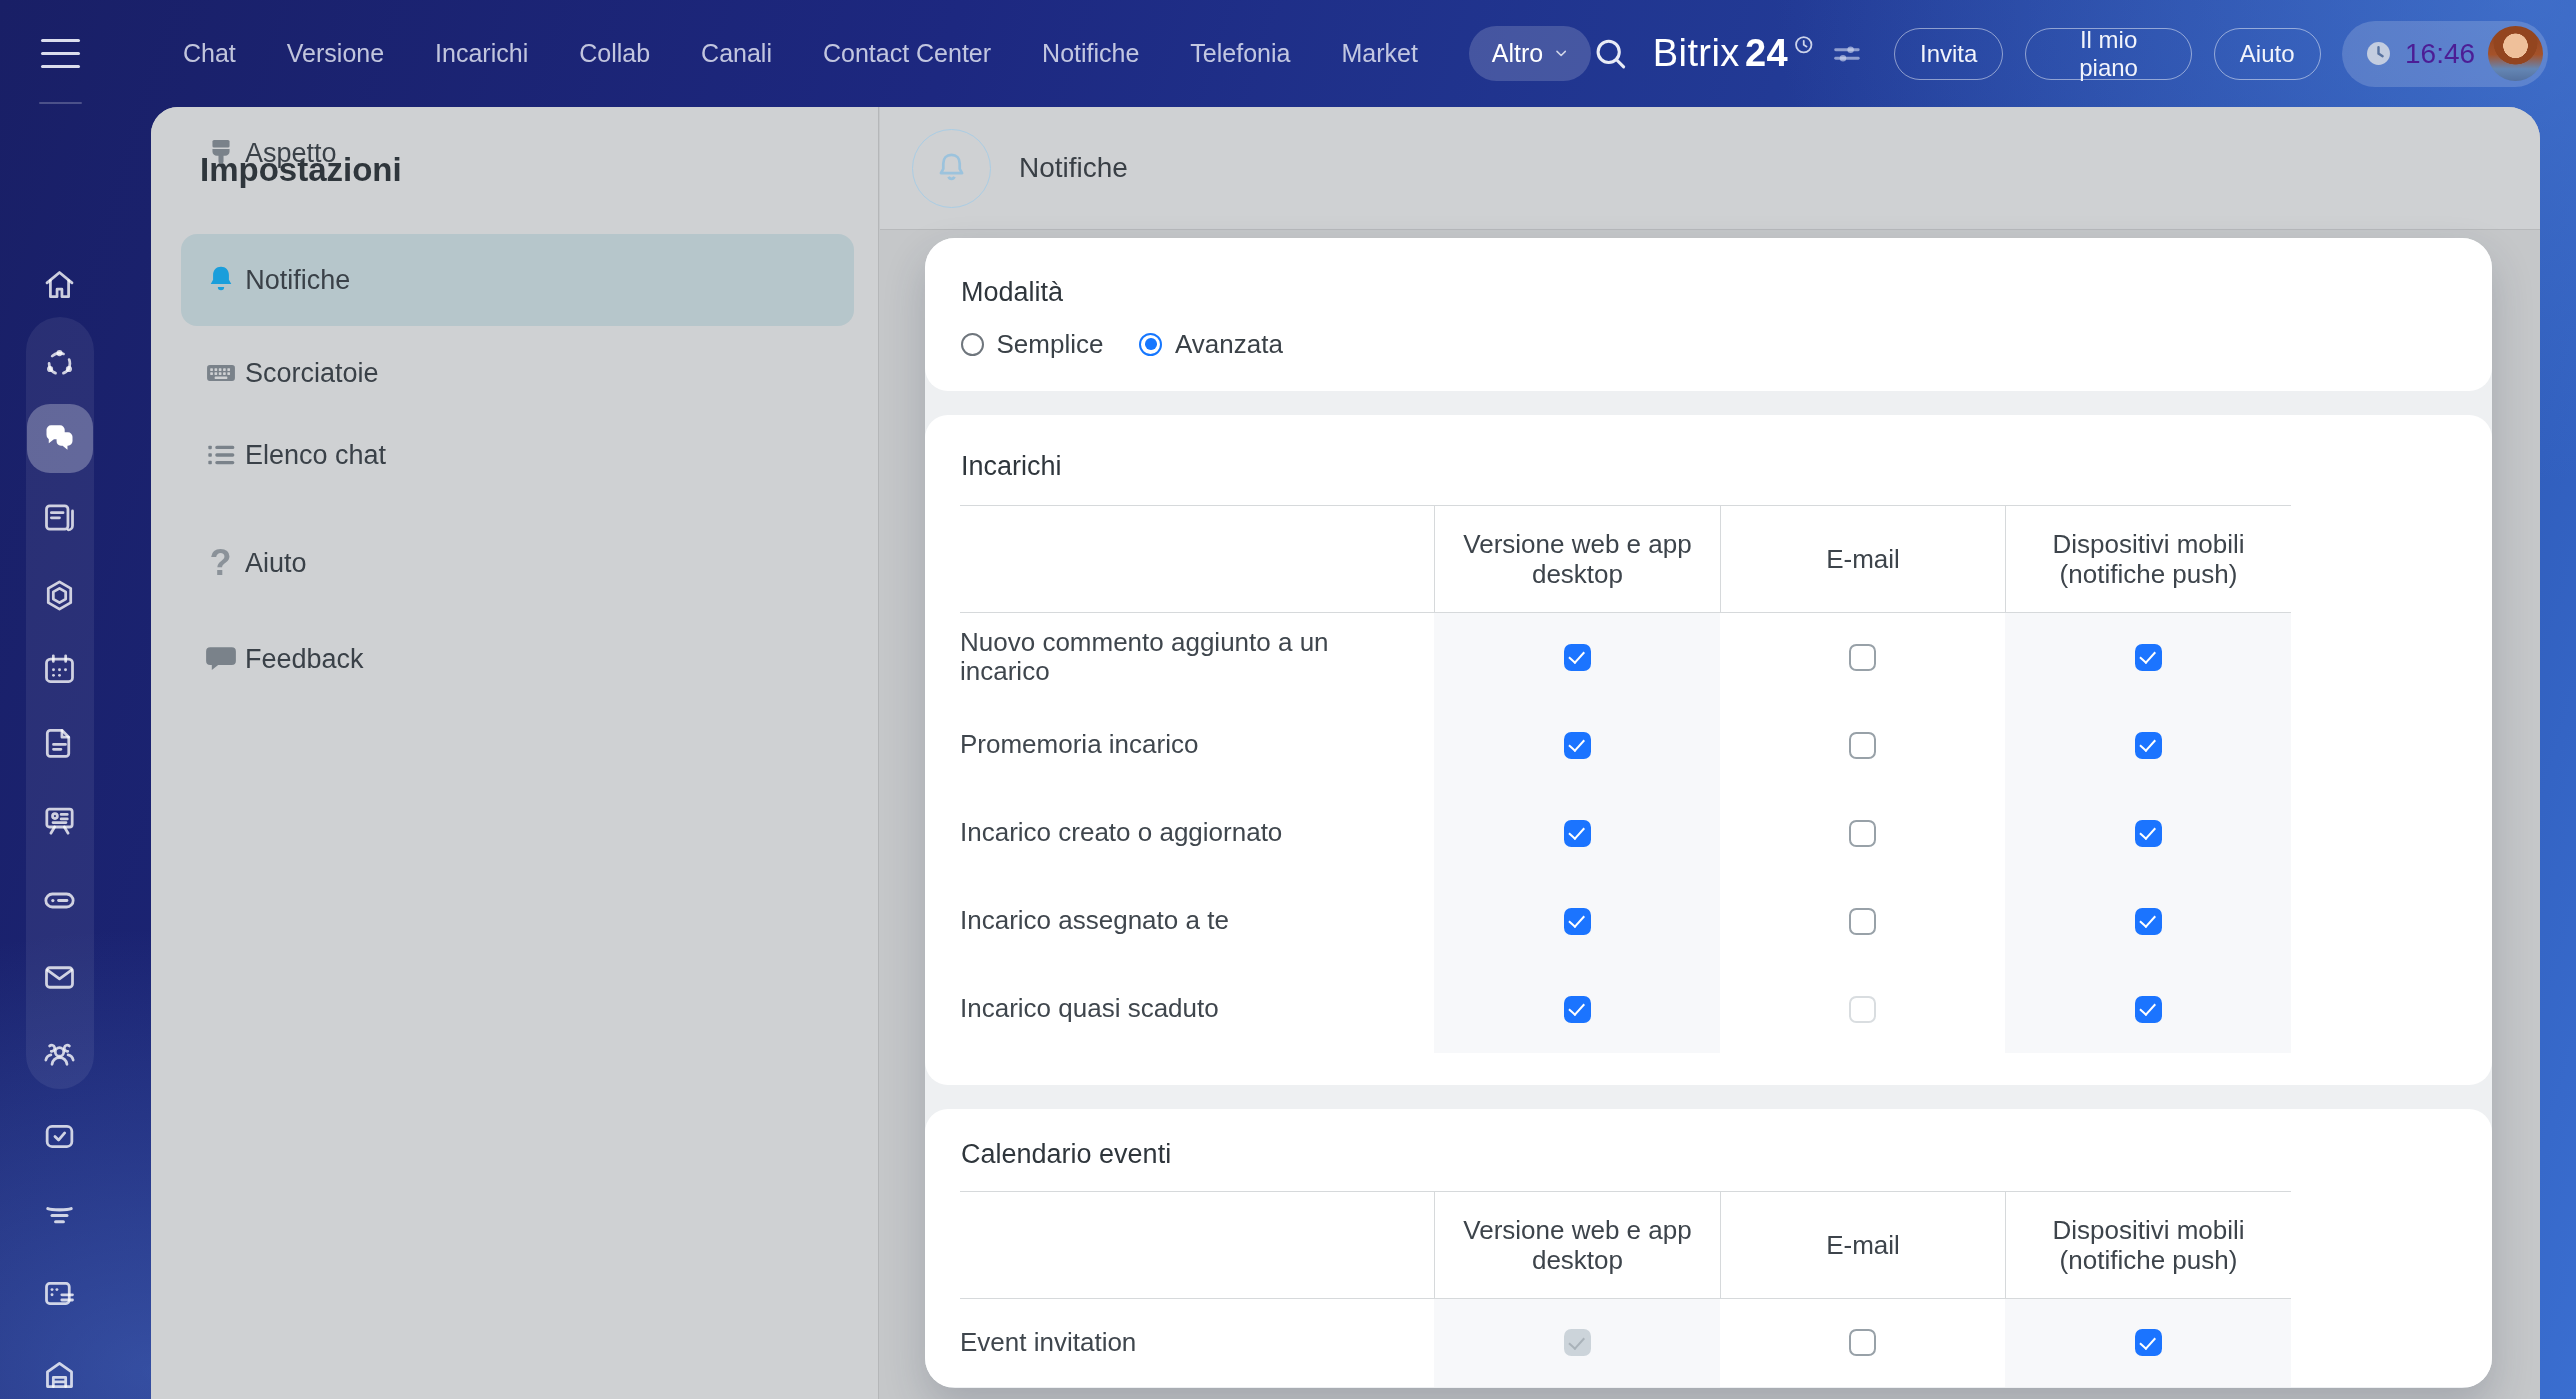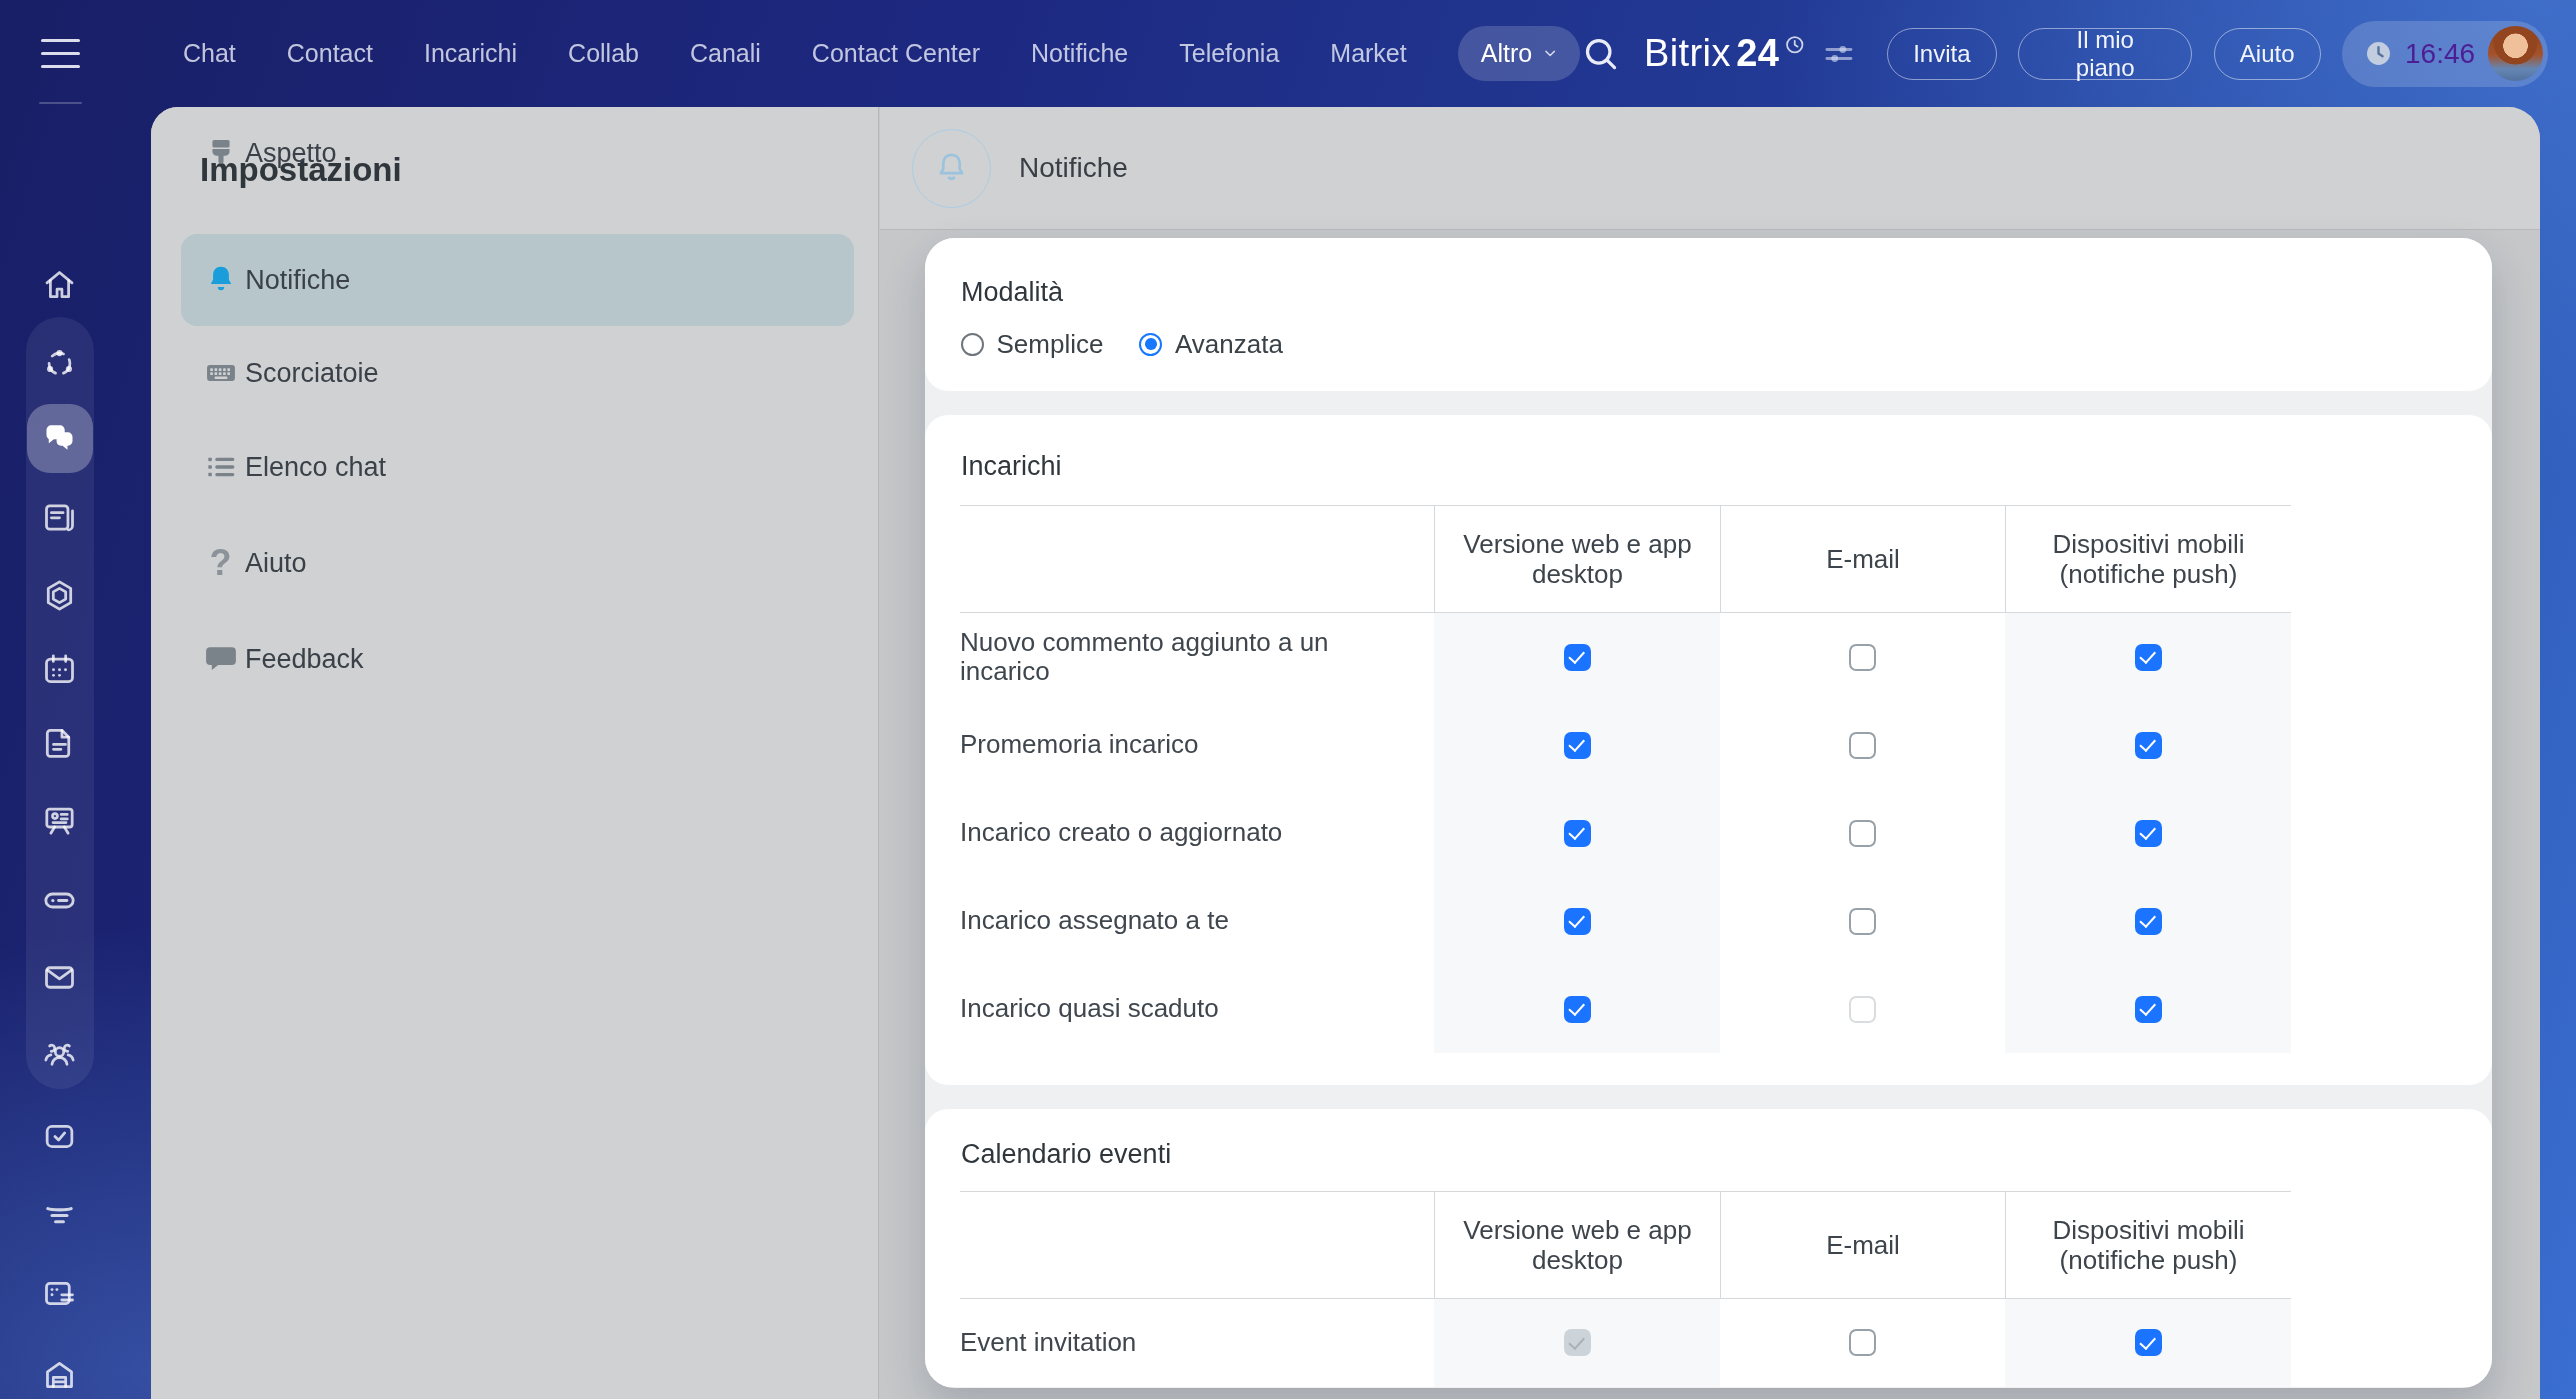--- a/index.html
+++ b/index.html
@@ -46,21 +46,21 @@
   .rail-active { position:absolute; left:27px; top:297px; width:66px; height:69px; border-radius:23px; background:rgba(255,255,255,.27); }
   .ric { position:absolute; left:40px; width:39px; height:39px; color:rgba(255,255,255,.78); cursor:pointer; display:flex; align-items:center; justify-content:center; }
   .ric svg { width:39px; height:39px; }
   .ric.white { color:#fff; }
   
   .workspace { position:absolute; left:151px; top:107px; width:2389px; bottom:0; border-radius:27px 32px 0 0; background:#c5c7c9; overflow:hidden; }
   
   .settings-sidebar { position:absolute; left:0; top:0; width:728px; bottom:0; background:#cfd1d3; border-right:0.9px solid #b5b7b9; }
   .settings-title { position:absolute; left:49px; top:44px; font-size:33px; font-weight:700; color:#2f363c; }
   .mi { position:absolute; left:0; width:728px; height:92px; display:flex; align-items:center; padding-left:49px; gap:4px; cursor:pointer; font-size:27px; color:#3a4148;text-align:center; }
-  .mi:nth-of-type(2){ top:127px; } .mi:nth-of-type(3){ top:220px; } .mi:nth-of-type(4){ top:314px; }
+  .mi:nth-of-type(2){ top:127px; } .mi:nth-of-type(3){ top:220px; } .mi:nth-of-type(4){ top:302px; }
   .mi:nth-of-type(5){ top:410px; } .mi:nth-of-type(6){ top:506px; } .mi:nth-of-type(7){ top:599px; }
   .mi .mic { width:41px; height:41px; display:flex; align-items:center; justify-content:center; color:#7a828a; flex:0 0 41px; }
   .mi .mic svg { width:38px; height:38px; }
   .mi.active { background:#b6c6cb; border-radius:16px; left:29.5px; width:673px; padding-left:19.7px; }
   .q-glyph { font-size:36px; font-weight:600; color:#8b9299; }
   
   .main { position:absolute; left:729px; top:0; right:0; bottom:0; }
   .main-header { position:absolute; left:0; top:0; right:0; height:123px; background:#cfd1d3; border-bottom:0.9px solid #b7b9bb; display:flex; align-items:center; padding-left:32px; }
   .bell-circle { width:79px; height:79px; border-radius:50%; border:1.8px solid #aacde4; display:flex; align-items:center; justify-content:center; color:#9cc3dd; }
   .bell-circle svg { width:41px; height:41px; }
@@ -105,21 +105,21 @@
 
 <header class="topbar">
   <div class="hamburger">
       <span></span>
       <span></span>
       <span></span>
     </div>
   <div class="rail-divider"></div>
   <nav class="nav">
     <span class="nav-item">Chat</span>
-    <span class="nav-item">Contact</span>
+    <span class="nav-item">Versione</span>
     <span class="nav-item">Incarichi</span>
     <span class="nav-item">Collab</span>
     <span class="nav-item">Canali</span>
     <span class="nav-item">Contact Center</span>
     <span class="nav-item">Notifiche</span>
     <span class="nav-item">Telefonia</span>
     <span class="nav-item">Market</span>
     <span class="more-pill">
       <span>Altro</span>
       <svg class="chev" viewBox="0 0 24 24" fill="none" stroke="rgba(255,255,255,.75)" stroke-width="2.6" stroke-linecap="round" stroke-linejoin="round">

